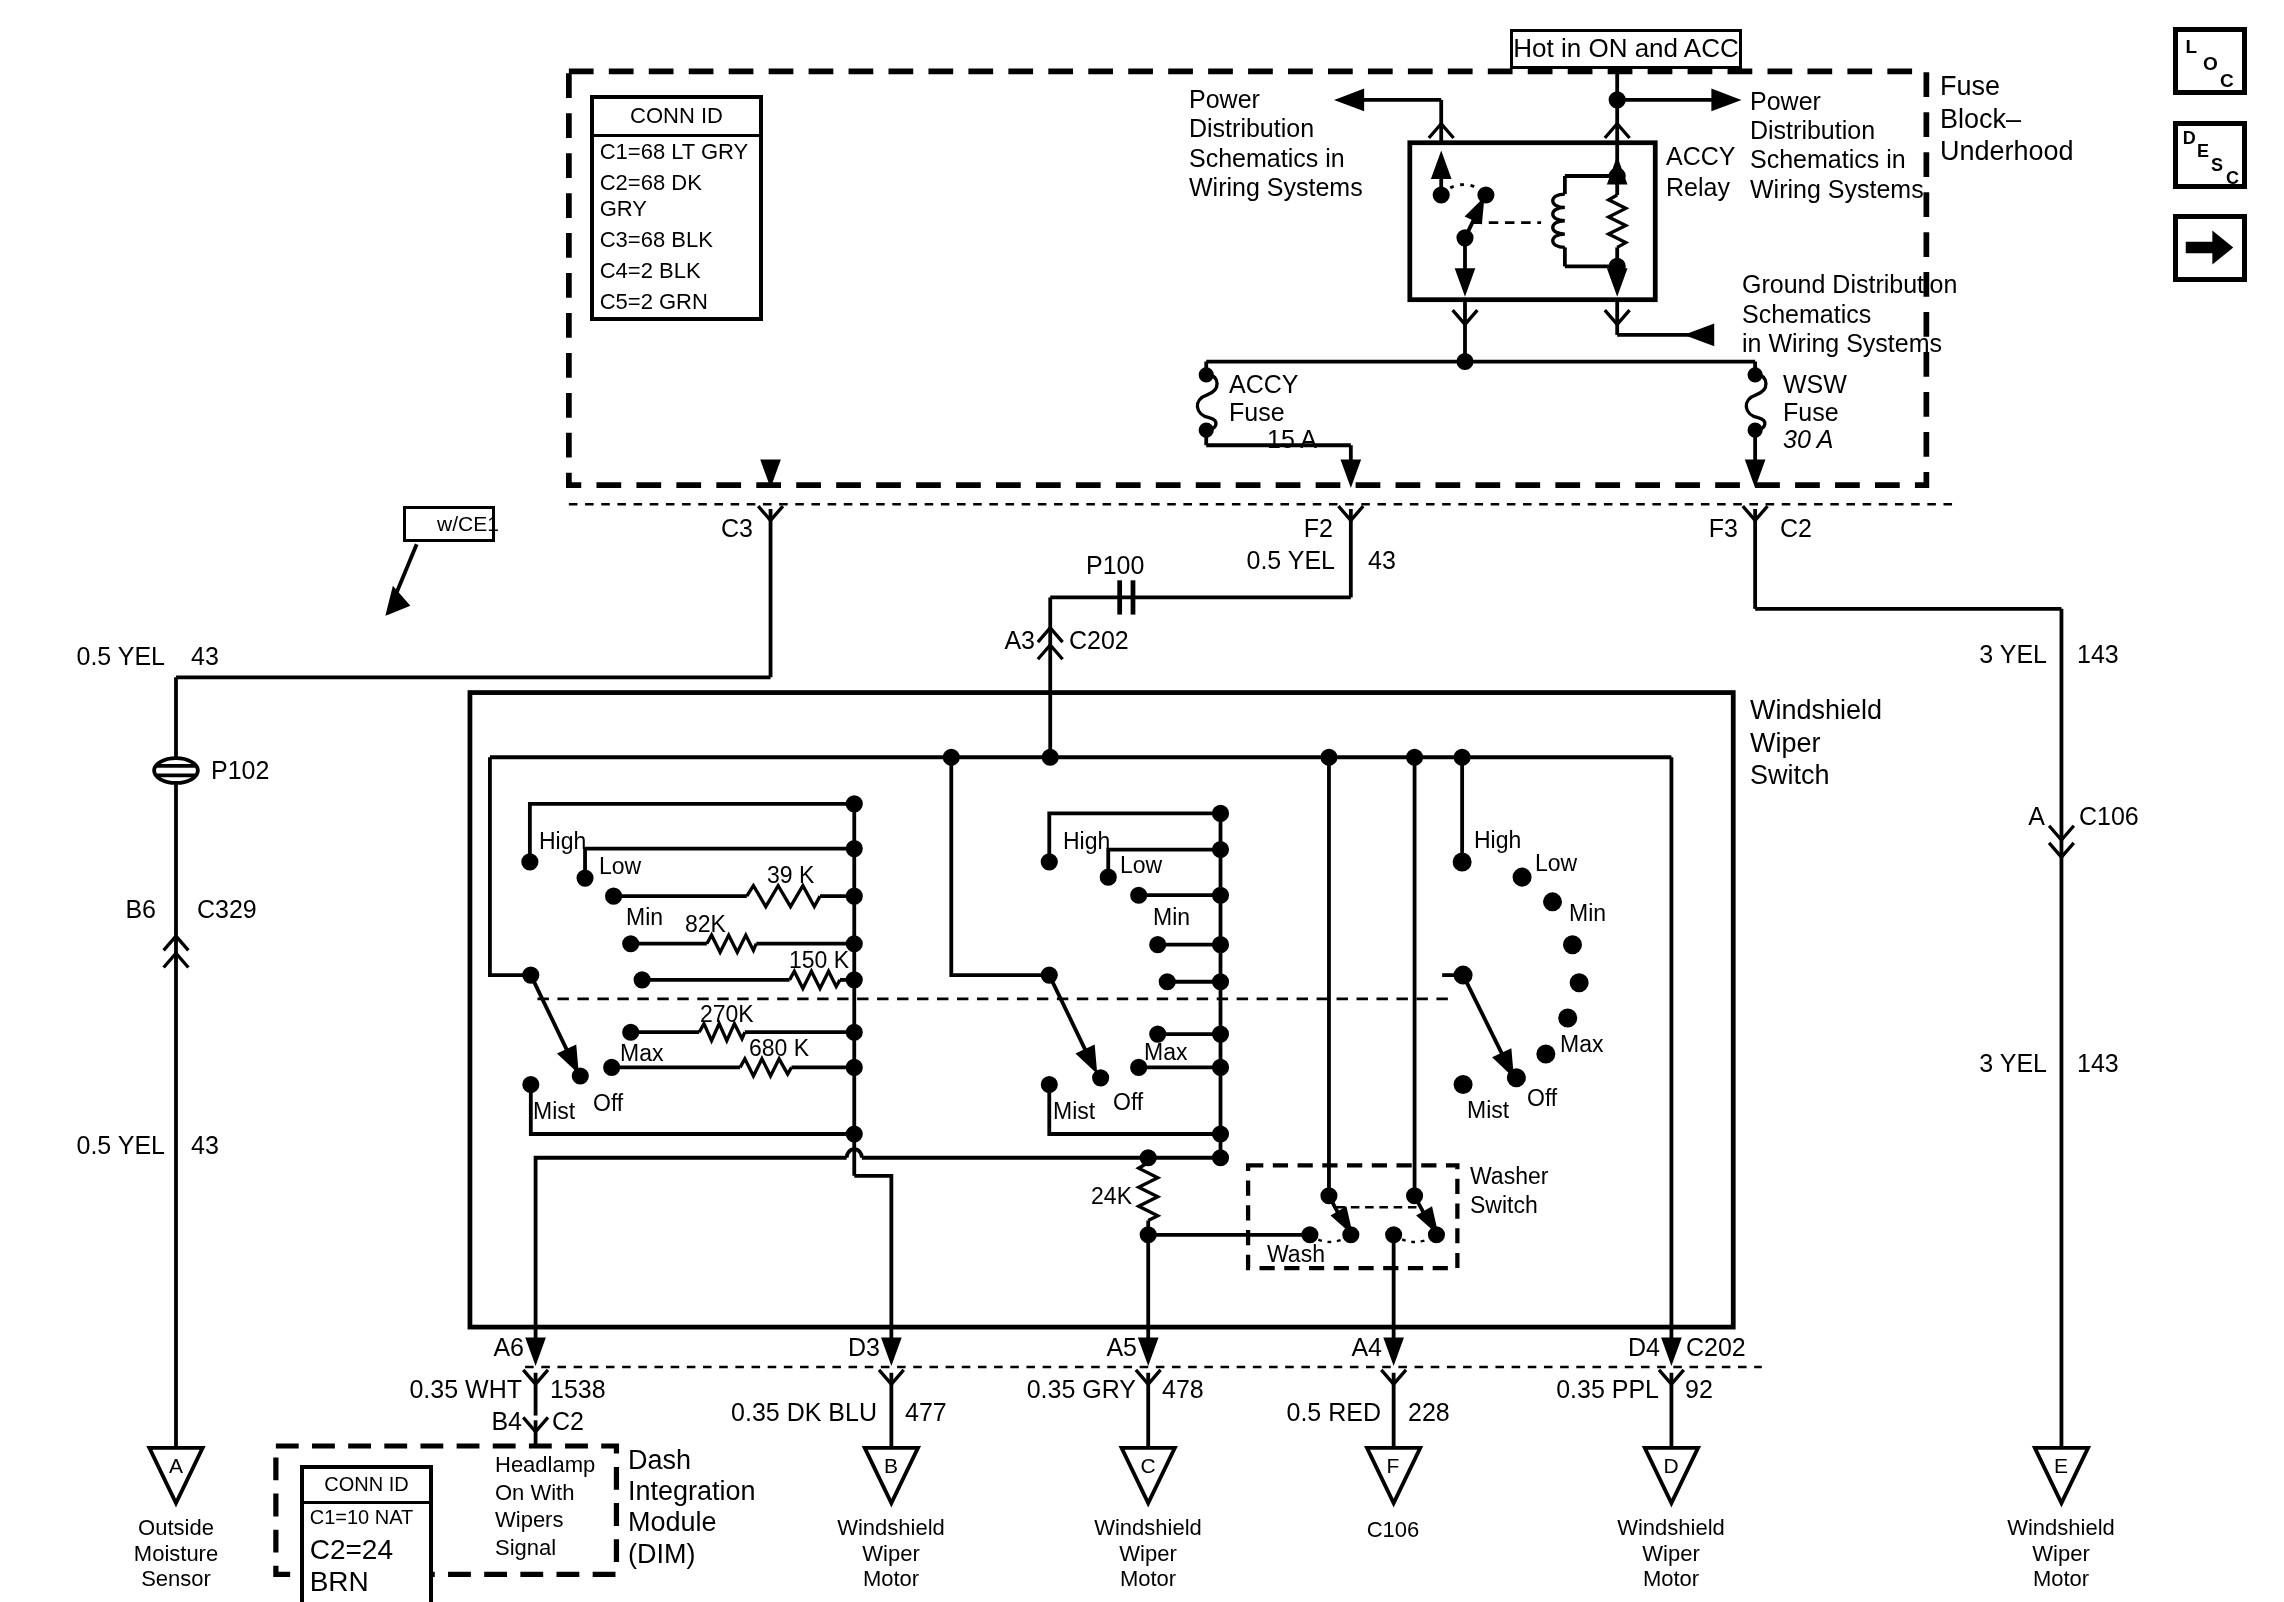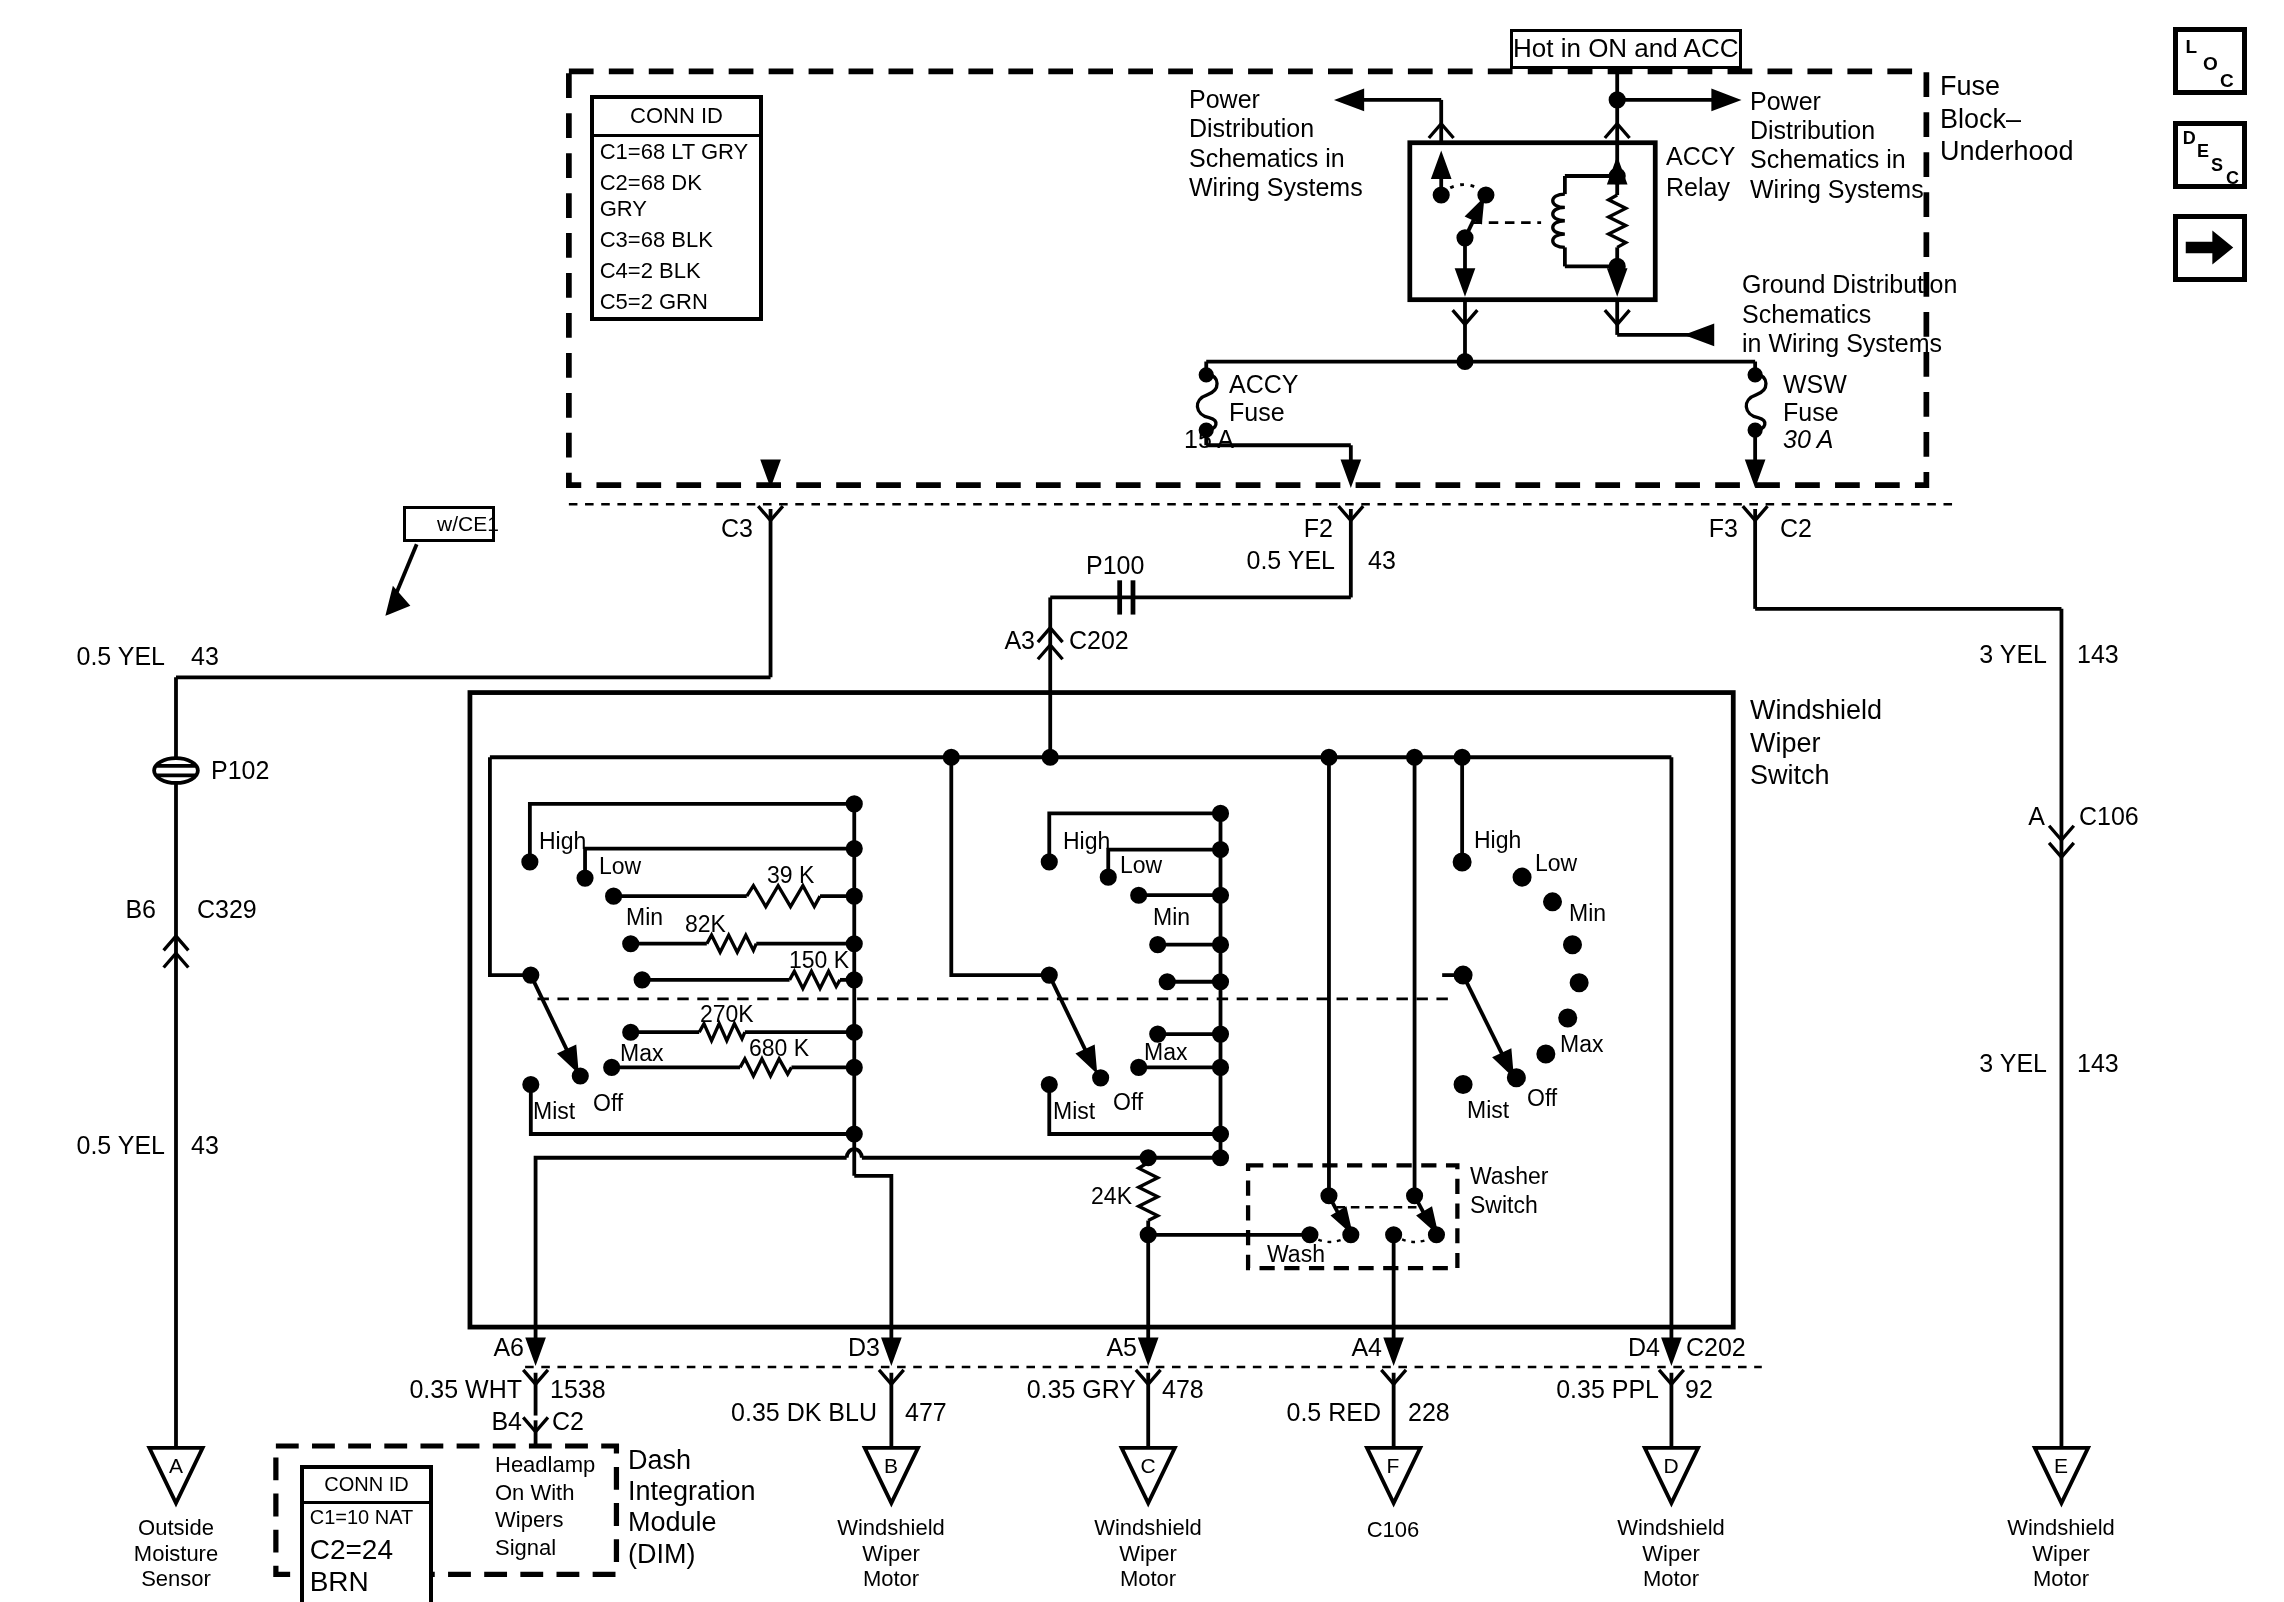--- a/index.html
+++ b/index.html
@@ -6,21 +6,21 @@
   .stage{position:relative;width:2285px;height:1603px;background:#fff;
          font-family:"Liberation Sans",sans-serif;color:#000;overflow:hidden;}
   svg.wiring{position:absolute;left:0;top:0;}
   .lbl{position:absolute;font-size:25px;line-height:1.08;white-space:nowrap;}
   .ra{transform:translateX(-100%);}         
   .ctr{transform:translateX(-50%);text-align:center;}
   .sm{font-size:22px;}
   .lg{font-size:27px;}
   .bank{font-size:23px;}
   .box{position:absolute;border:4.8px solid #000;background:#fff;box-sizing:border-box;}
-  .hotbox{display:flex;align-items:center;justify-content:flex-start;font-size:26px;}
+  .hotbox{display:flex;align-items:center;justify-content:center;font-size:26px;}
   .connid{padding:0;}
   .connid .hdr{border-bottom:3.8px solid #000;text-align:center;padding:3.8px 0 4.8px;}
   .connid .row{padding:2.9px 5.7px 1.9px;}
   .btn{position:absolute;border:5.7px solid #000;background:#fff;box-sizing:border-box;cursor:pointer;}
   .btn span{position:absolute;font-weight:bold;}
   .wce{position:absolute;border:3.8px solid #000;display:flex;align-items:center;
        justify-content:center;font-size:21px;box-sizing:border-box;padding-left:38px;}
   .cap{line-height:1.12;}
 </style>
 </head>
@@ -379,21 +379,21 @@
 
 <div class="lbl" style="left:1666px;top:143px;">ACCY</div>
 <div class="lbl" style="left:1666px;top:174px;">Relay</div>
 
 <div class="lbl" style="left:1742px;top:271px;">Ground Distribution</div>
 <div class="lbl" style="left:1742px;top:301px;">Schematics</div>
 <div class="lbl" style="left:1742px;top:330px;">in Wiring Systems</div>
 
 <div class="lbl" style="left:1229px;top:371px;">ACCY</div>
 <div class="lbl" style="left:1229px;top:399px;">Fuse</div>
-<div class="lbl" style="left:1184px;top:426px;">15 A</div>
+<div class="lbl" style="left:1267px;top:426px;">15 A</div>
 <div class="lbl" style="left:1783px;top:371px;">WSW</div>
 <div class="lbl" style="left:1783px;top:399px;">Fuse</div>
 <div class="lbl" style="left:1783px;top:426px;font-style:italic;">30 A</div>
 
 <div class="wce" style="left:403px;top:506px;width:92px;height:36px;">
   <span>w/CE1</span>
 </div>
 
 <div class="lbl ra" style="left:753px;top:515px;">C3</div>
 <div class="lbl ra" style="left:1333px;top:515px;">F2</div>

